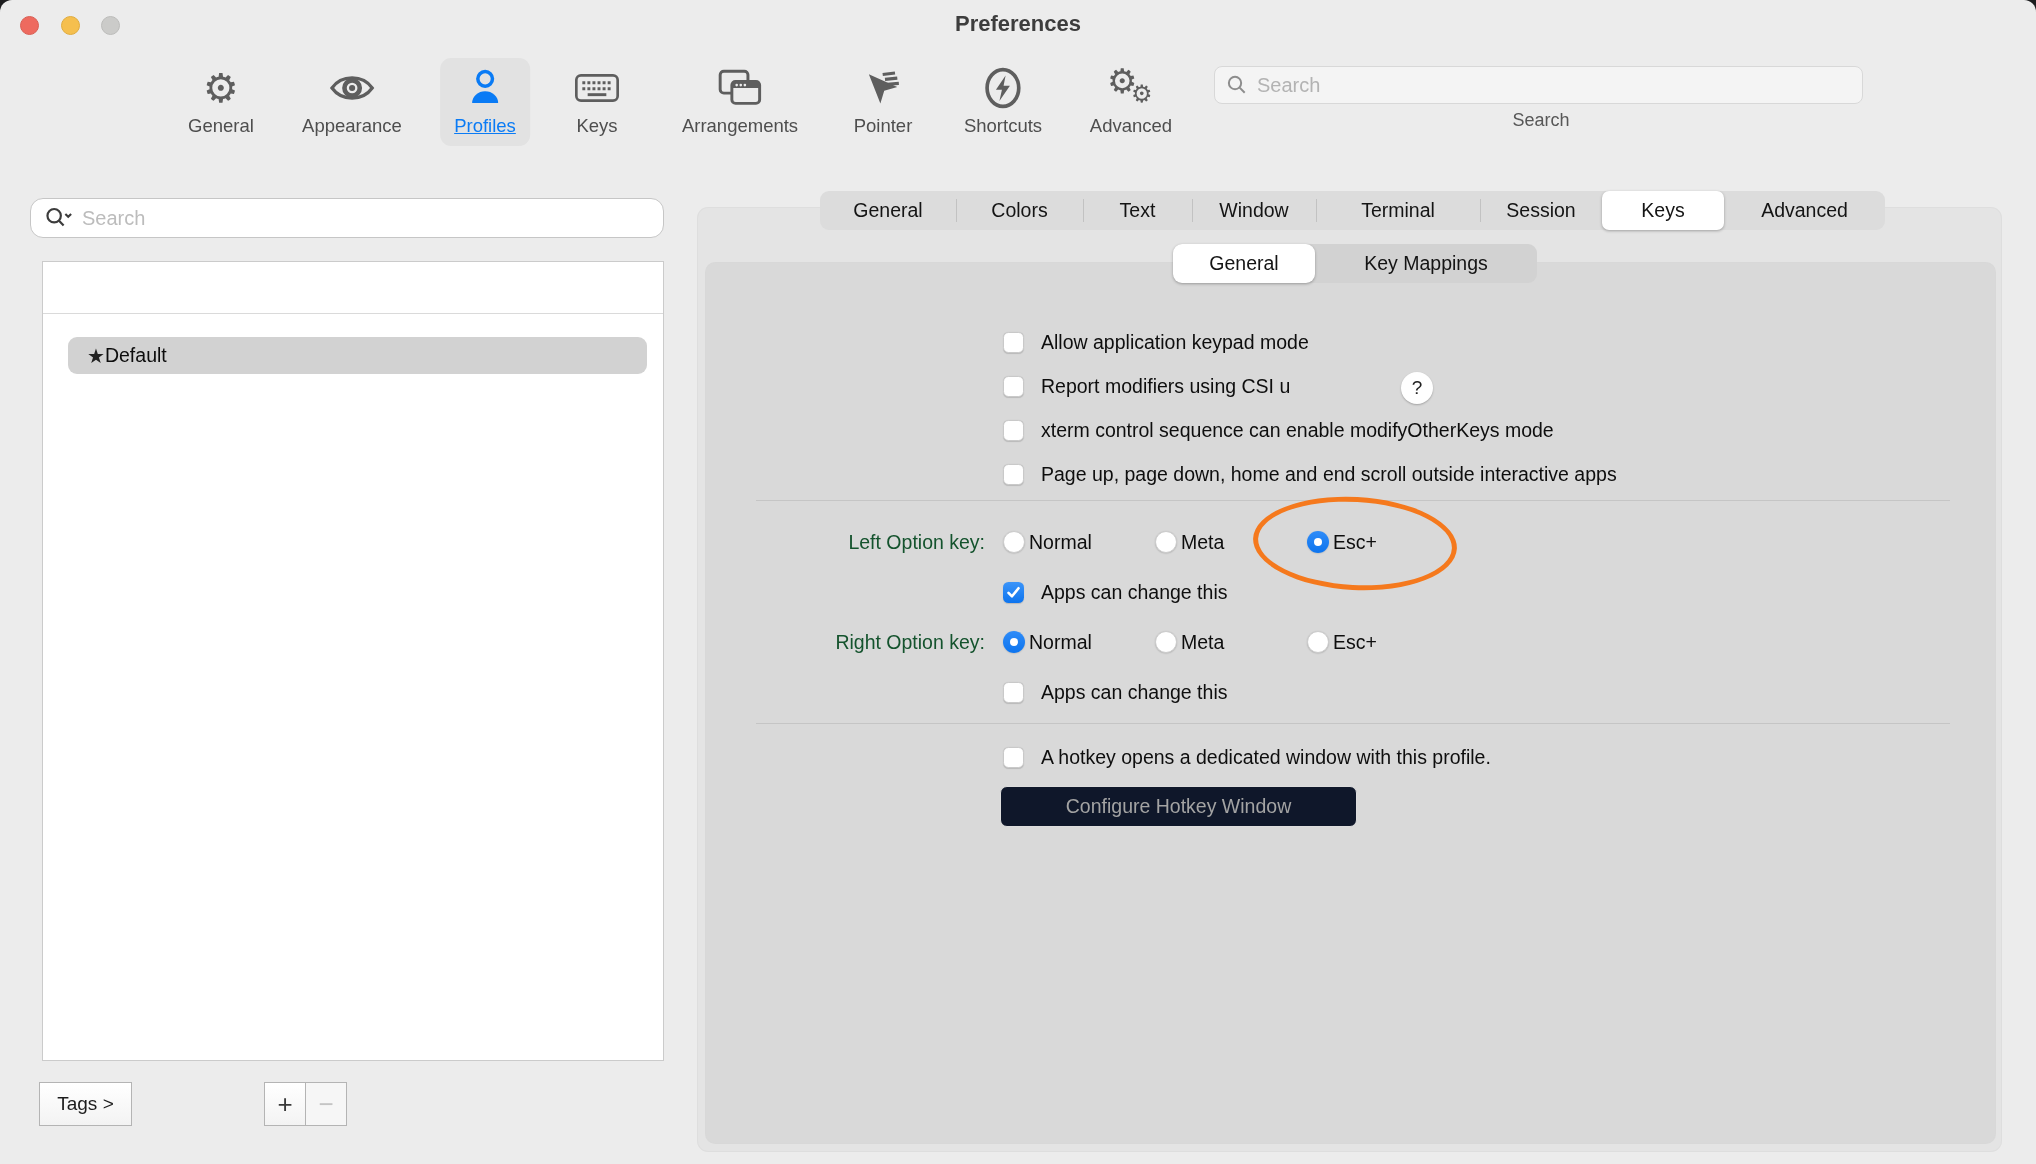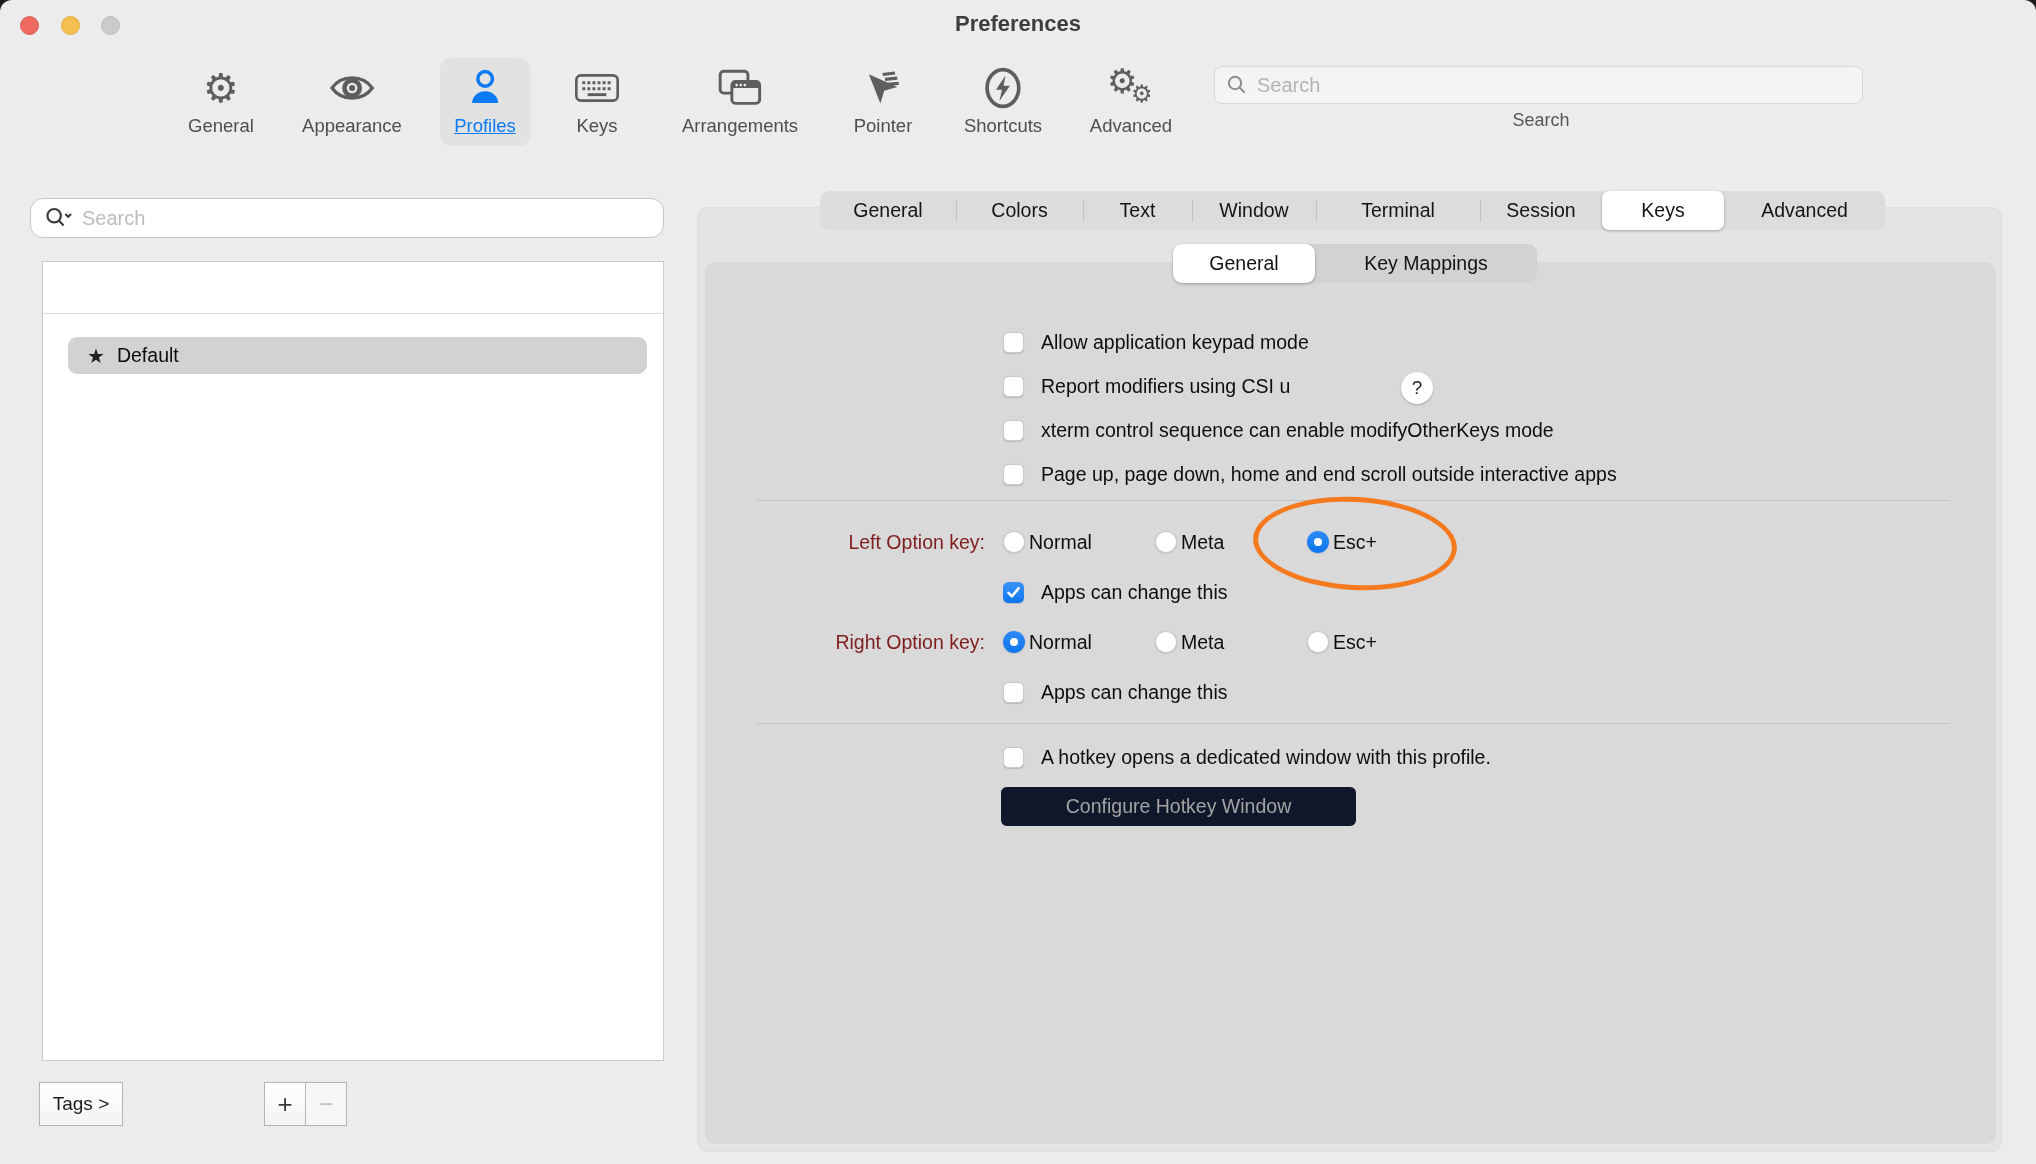--- a/index.html
+++ b/index.html
@@ -48,27 +48,27 @@
   #side-search input::placeholder { color:#bcbcbc; }
 
   #profile-list { position:absolute; left:42px; top:261px; width:622px; height:800px;
                   background:#ffffff; border:1px solid #cbcbcb; }
   #profile-list-header { padding:13px 0 0 40px; font-size:17.5px; color:#151515; }
   #profile-list-sep { position:absolute; left:0; top:51px; width:100%; height:1px; background:#dadada; }
   .profile-row { position:absolute; left:25px; top:75px; width:579px; height:37px;
                  background:#d2d2d2; border-radius:9px; display:flex; align-items:center; }
   .star-icon::before { content:"★"; font-family:"DejaVu Sans",sans-serif; font-size:20px; color:#222; }
   .star-icon { margin-left:19px; }
-  .profile-row .pname { font-size:19.5px; color:#0d0d0d; margin-left:12px; }
+  .profile-row .pname { font-size:19.5px; color:#0d0d0d; }
 
   
   .btn { position:absolute; top:1082px; height:44px; background:linear-gradient(#ffffff,#f3f3f3);
          border:1px solid #b4b4b4; display:flex; align-items:center; justify-content:center;
          font-size:19px; color:#1c1c1c; }
-  #tags-btn { left:39px; width:84px; }
+  #tags-btn { left:39px; width:93px; }
   #add-btn { left:264px; width:42px; font-size:26px; color:#3a3a3a; }
   #remove-btn { left:305px; width:42px; font-size:26px; color:#c4c4c4; background:#f6f6f6; }
   #other-actions { left:346px; width:318px; justify-content:flex-start; padding-left:12px; }
   #other-actions .oa-label { font-size:19.5px; margin-left:9px; }
   #other-actions .oa-chevron { position:absolute; right:13px; top:16px; }
 
   
   #outer-panel { position:absolute; left:698px; top:208px; width:1303px; height:943px;
                  background:#e4e4e4; border-radius:10px; box-shadow:0 0 0 1px rgba(0,0,0,0.06); }
   #inner-panel { position:absolute; left:706px; top:263px; width:1289px; height:880px;
@@ -100,21 +100,21 @@
   .checkbox.checked { background:linear-gradient(#3b94f9,#0d74ee); border:none;
                       display:flex; align-items:center; justify-content:center; }
   .cb-label { font-size:19.5px; color:#0e0e0e; margin-left:17px; white-space:nowrap; }
   .radio { width:22px; height:22px; border-radius:50%; background:#ffffff;
            border:1px solid #cccccc; box-shadow:0 0.5px 1.5px rgba(0,0,0,0.18); flex:none; }
   .radio.selected { background:linear-gradient(#2f8cf8,#0d74ee); border:none; position:relative; }
   .radio.selected::after { content:""; position:absolute; left:7px; top:7px; width:8px; height:8px;
                            border-radius:50%; background:#ffffff; }
   .radio-label { font-size:19.5px; color:#0e0e0e; margin-left:4px; white-space:nowrap; }
   .form-label { position:absolute; left:0; width:279px; text-align:right; font-size:19.5px;
-                color:#7f1d1d; height:28px; line-height:28px; }
+                color:#14532d; height:28px; line-height:28px; }
   .sep { position:absolute; left:50px; width:1194px; height:1px; background:#c5c5c5; }
   #help-btn { position:absolute; left:695px; top:109px; width:32px; height:32px; border-radius:50%;
               background:#ffffff; box-shadow:0 1px 2px rgba(0,0,0,0.25); text-align:center;
               line-height:32px; font-size:19px; color:#222; }
   #configure-btn { position:absolute; left:294px; top:523px; width:357px; height:41px;
                    background:#0f172a; border-radius:7px; border:1px solid #dddddd;
                    font-size:19.5px; color:#a3a3a3; display:flex; align-items:center; justify-content:center; }
   #annotation-ellipse { position:absolute; left:547px; top:234px; width:204px; height:93px;
                         border:5.5px solid #f5791d; border-radius:50%; transform:rotate(3deg);
                         pointer-events:none; }

